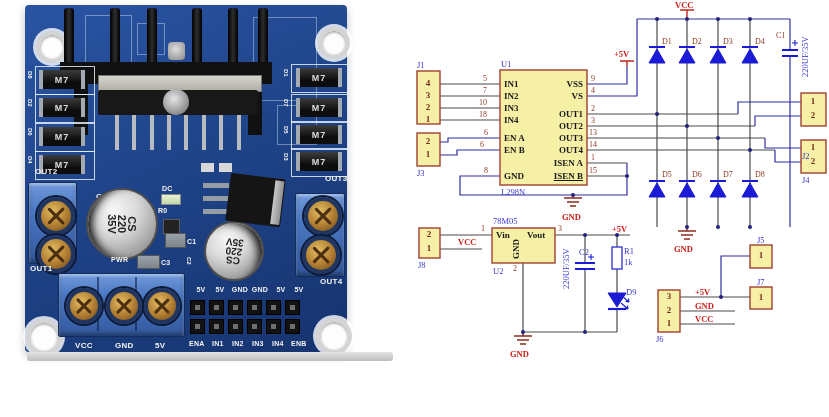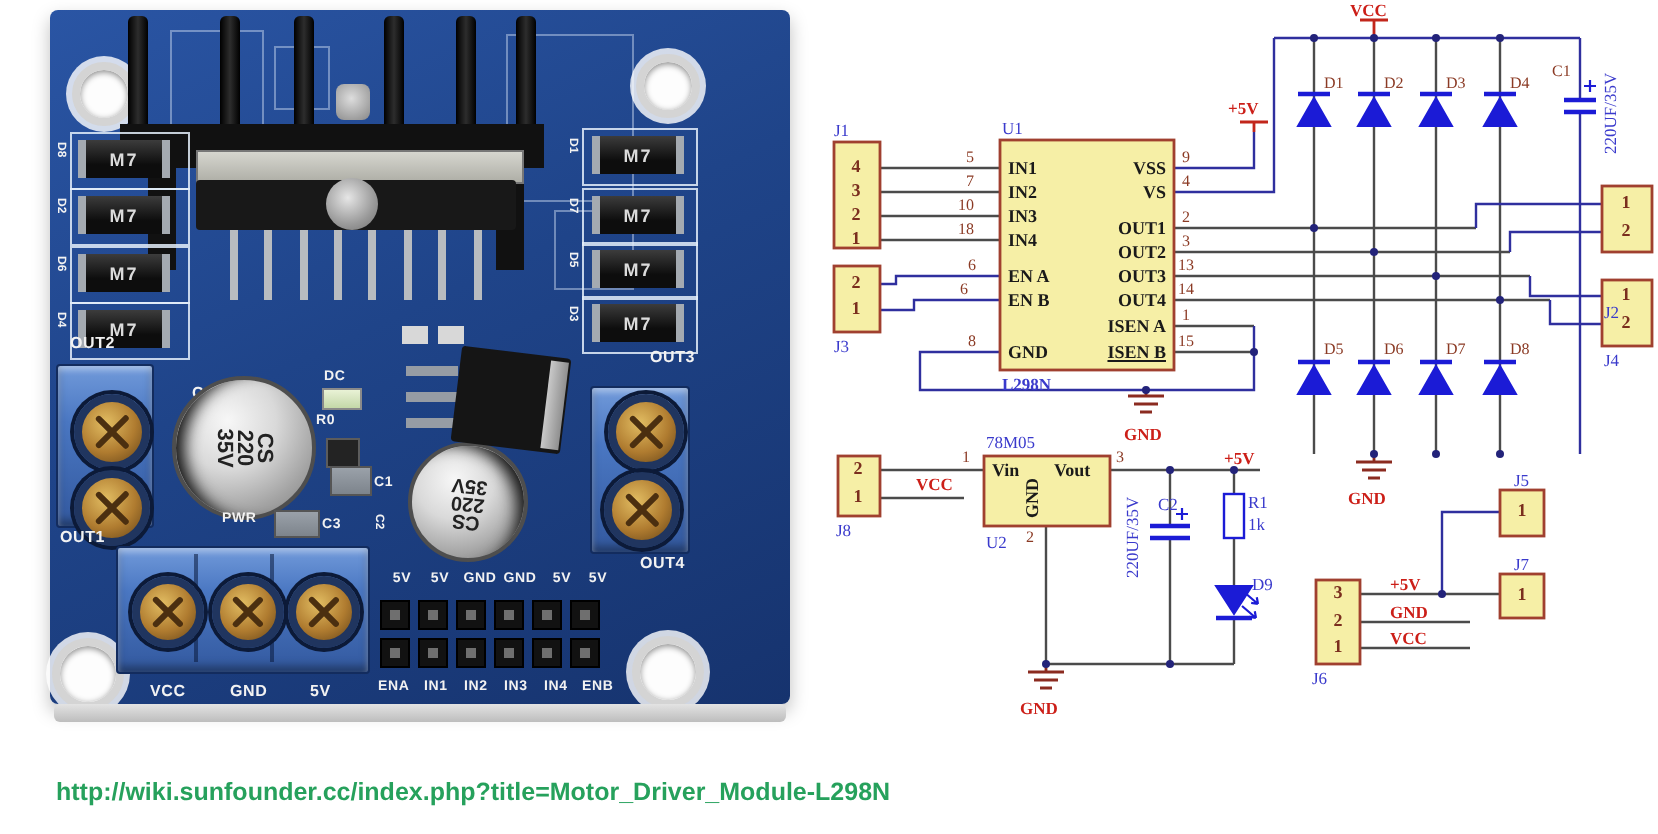--- a/index.html
+++ b/index.html
@@ -1,19 +1,19 @@
 <!DOCTYPE html>
 <html><head>
 <meta charset="utf-8">
 <style>
   html,body{margin:0;padding:0;background:#fff;}
   #stage{position:relative;width:829px;height:417px;background:#fff;overflow:hidden;font-family:"Liberation Sans",sans-serif;}
   
   #pcb{position:absolute;left:0;top:0;width:410px;height:375px;}
-  #board{position:absolute;left:25px;top:5px;width:370px;height:347px;border-radius:4px;
+  #board{position:absolute;left:25px;top:5px;width:322px;height:347px;border-radius:4px;
          background:linear-gradient(155deg,#2a55a4 0%,#1f4489 45%,#16336e 100%);
          box-shadow:0 4px 9px rgba(0,0,0,.25);}
   .edge{position:absolute;left:27px;top:352px;width:366px;height:9px;background:linear-gradient(#e3e3e3,#bdbdbd);border-radius:3px;}
   .hole{position:absolute;border-radius:50%;background:#fdfdfd;border:4px solid #d4d4d4;box-shadow:0 0 0 3px rgba(255,255,255,.8), inset 0 1px 3px #8a8a8a;}
   .trace{position:absolute;border:1px solid rgba(210,225,245,.45);}
   .hs{position:absolute;background:#111;}
   .prong{position:absolute;width:10px;background:linear-gradient(90deg,#000,#2d2d2d 50%,#000);border-radius:3px 3px 0 0;}
   .pdiodebox{position:absolute;border:1px solid rgba(228,238,250,.85);}
   .pdiode{position:absolute;height:19px;background:linear-gradient(180deg,#3c3c3c,#0d0d0d 65%);border-left:4px solid #a4aab1;border-right:4px solid #a4aab1;color:#dcdcdc;font:bold 9px "Liberation Sans",sans-serif;display:flex;align-items:center;justify-content:center;letter-spacing:1px;}
   .pl{position:absolute;font:bold 8px "Liberation Sans",sans-serif;color:#f2f2f2;white-space:nowrap;letter-spacing:.3px;}
@@ -303,21 +303,21 @@
           <circle cx="164" cy="195" r="2"></circle>
         <circle cx="176" cy="235" r="2"></circle>
           <circle cx="208" cy="235" r="2"></circle>
         <circle cx="114" cy="332" r="2"></circle>
           <circle cx="176" cy="332" r="2"></circle>
         <circle cx="312" cy="297" r="2"></circle>
       </g>
     </svg>
 
     <div class="sl b" style="left:92px;top:59px;">U1</div>
-    <div class="sl b" style="left:92px;top:187px;font-weight:bold;">L298N</div>
+    <div class="sl b" style="left:92px;top:187px;">L298N</div>
     <div class="sl pin" style="left:95px;top:79px;">IN1</div>
     <div class="sl pin" style="left:95px;top:91px;">IN2</div>
     <div class="sl pin" style="left:95px;top:103px;">IN3</div>
     <div class="sl pin" style="left:95px;top:115px;">IN4</div>
     <div class="sl pin" style="left:95px;top:133px;">EN A</div>
     <div class="sl pin" style="left:95px;top:145px;">EN B</div>
     <div class="sl pin" style="left:95px;top:171px;">GND</div>
     <div class="sl pin rn" style="top:79px;">VSS</div>
     <div class="sl pin rn" style="top:91px;">VS</div>
     <div class="sl pin rn" style="top:109px;">OUT1</div>
@@ -399,14 +399,13 @@
     <div class="sl r" style="left:153px;top:212px;">GND</div>
     <div class="sl r" style="left:265px;top:244px;">GND</div>
     <div class="sl r" style="left:203px;top:224px;">+5V</div>
     <div class="sl r" style="left:49px;top:237px;">VCC</div>
     <div class="sl r" style="left:101px;top:349px;">GND</div>
     <div class="sl r" style="left:286px;top:287px;">+5V</div>
     <div class="sl r" style="left:286px;top:301px;">GND</div>
     <div class="sl r" style="left:286px;top:314px;">VCC</div>
   </div>
 
-  <div class="cap" style="top:389px;">http://wiki.sunfounder.cc/index.php?title=Motor_Driver_Module-L298N</div>
 </div>
 
 </body></html>

